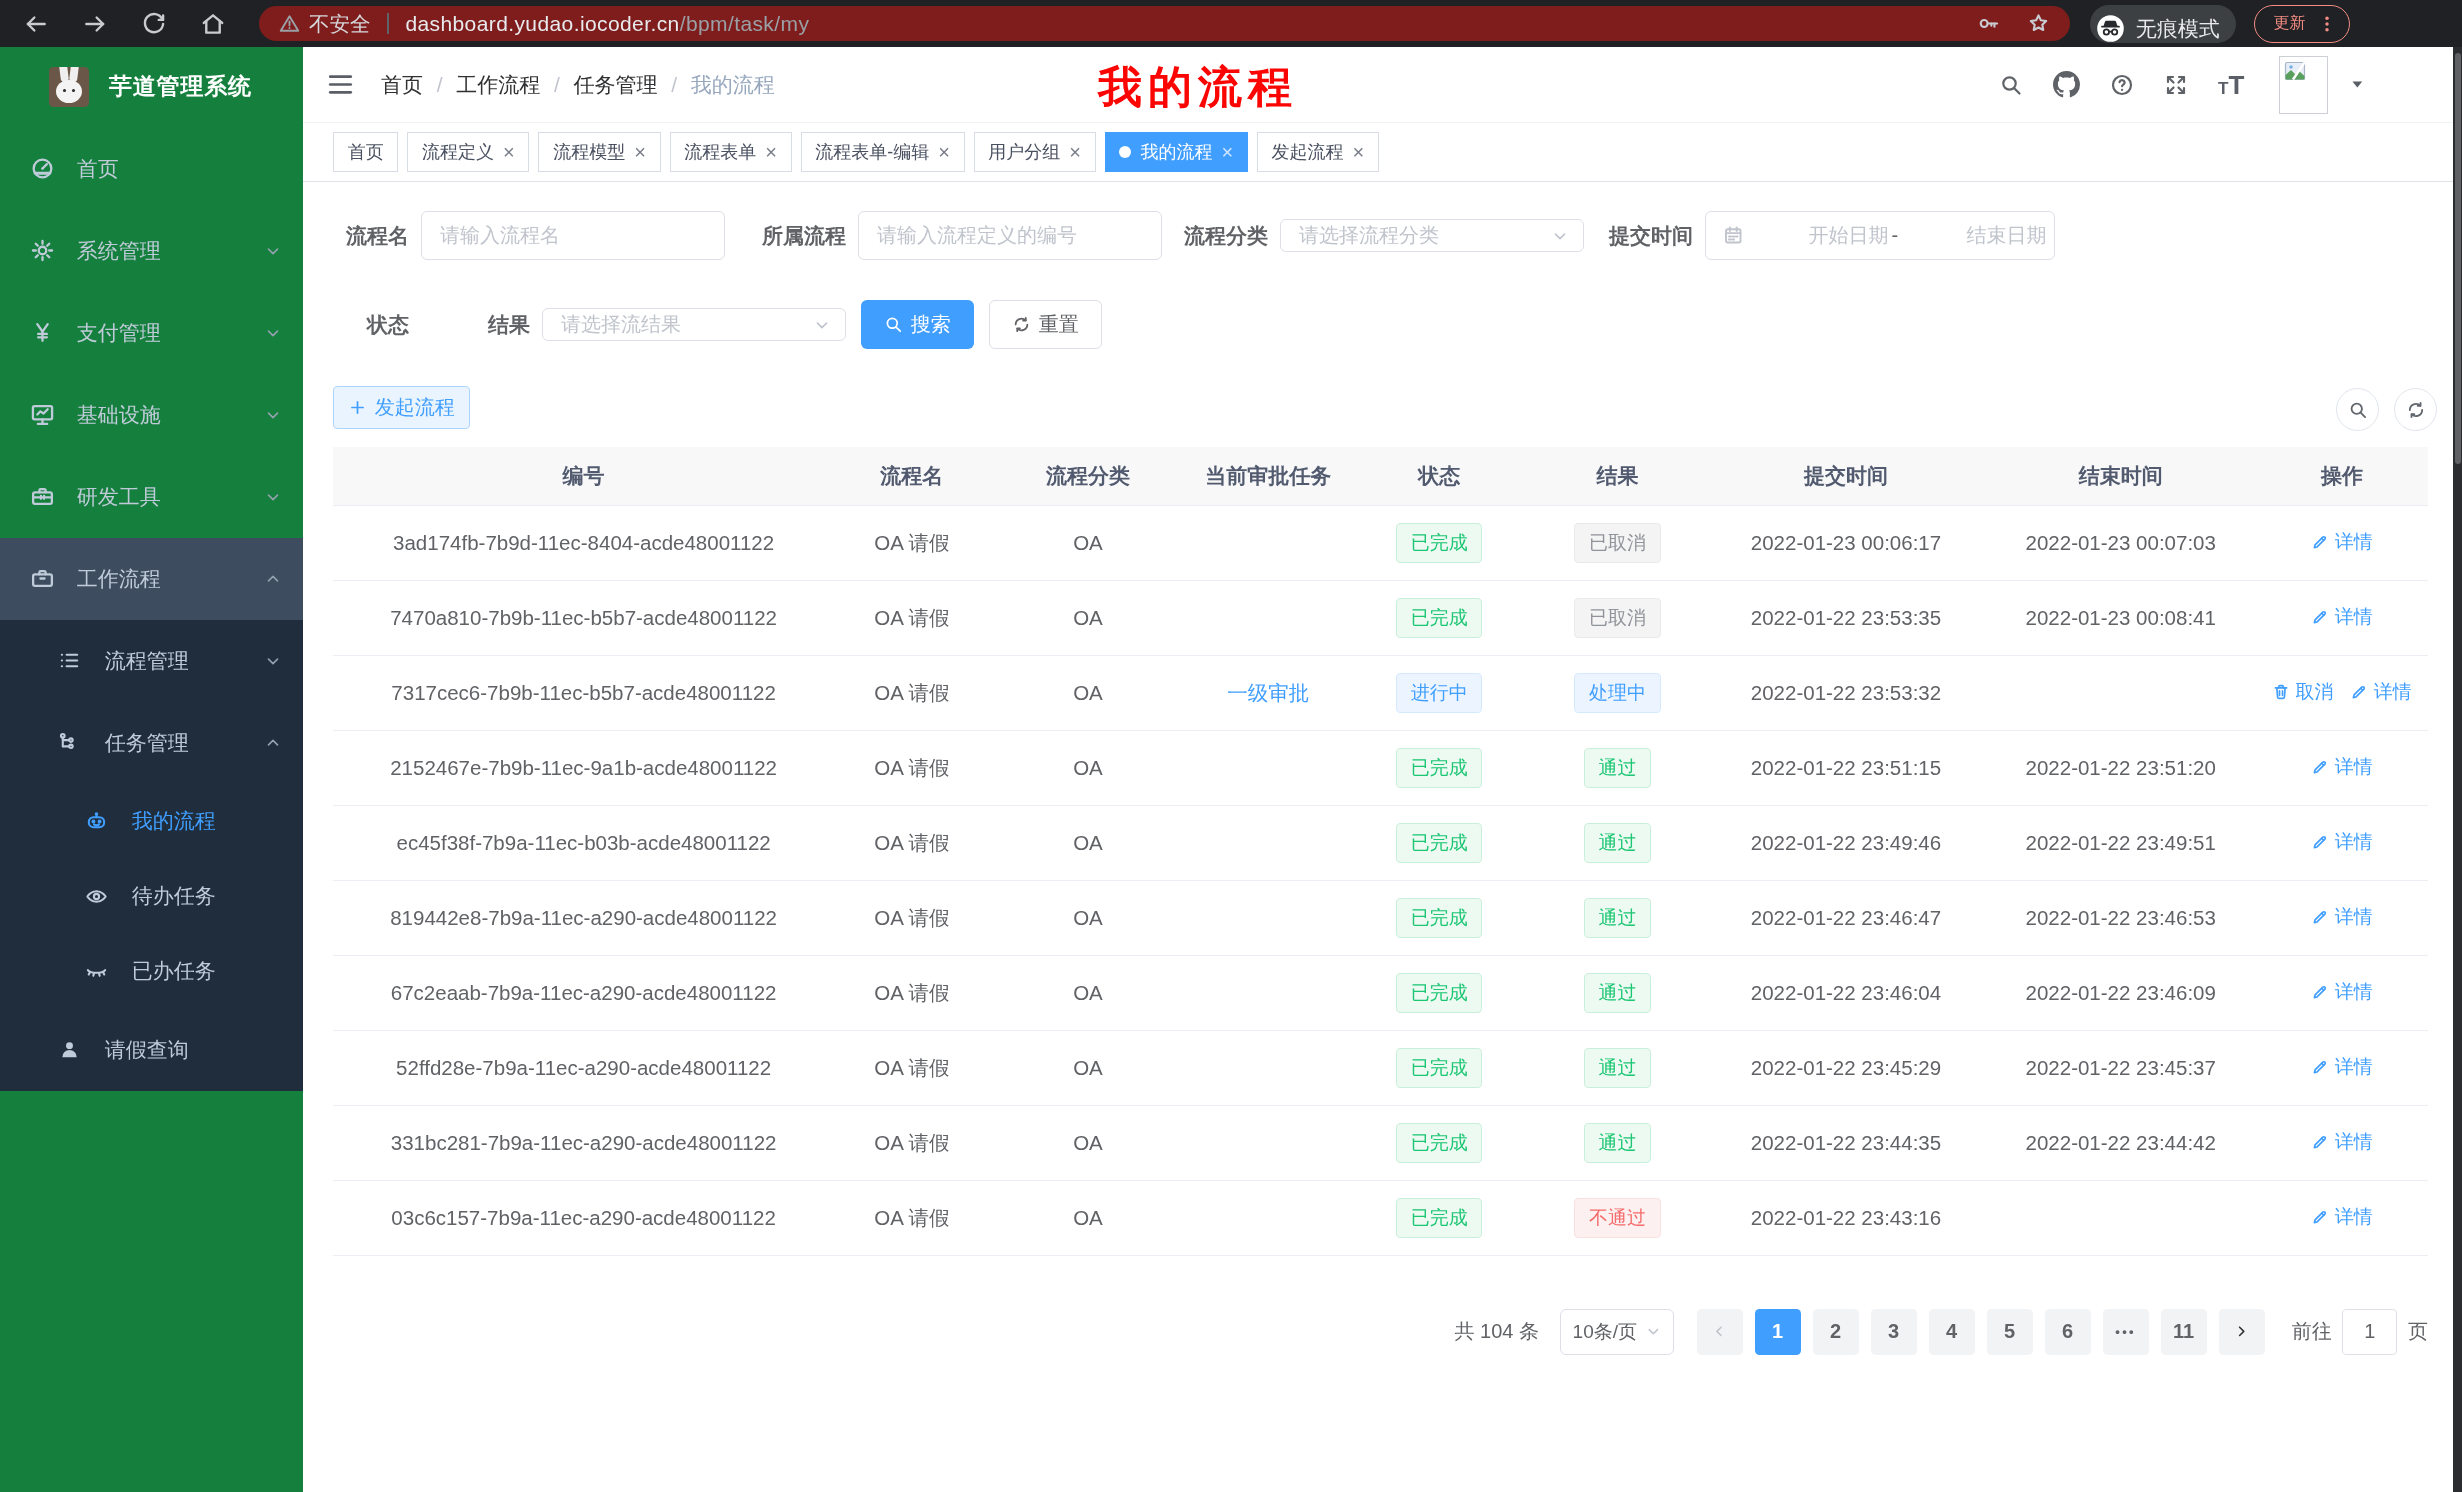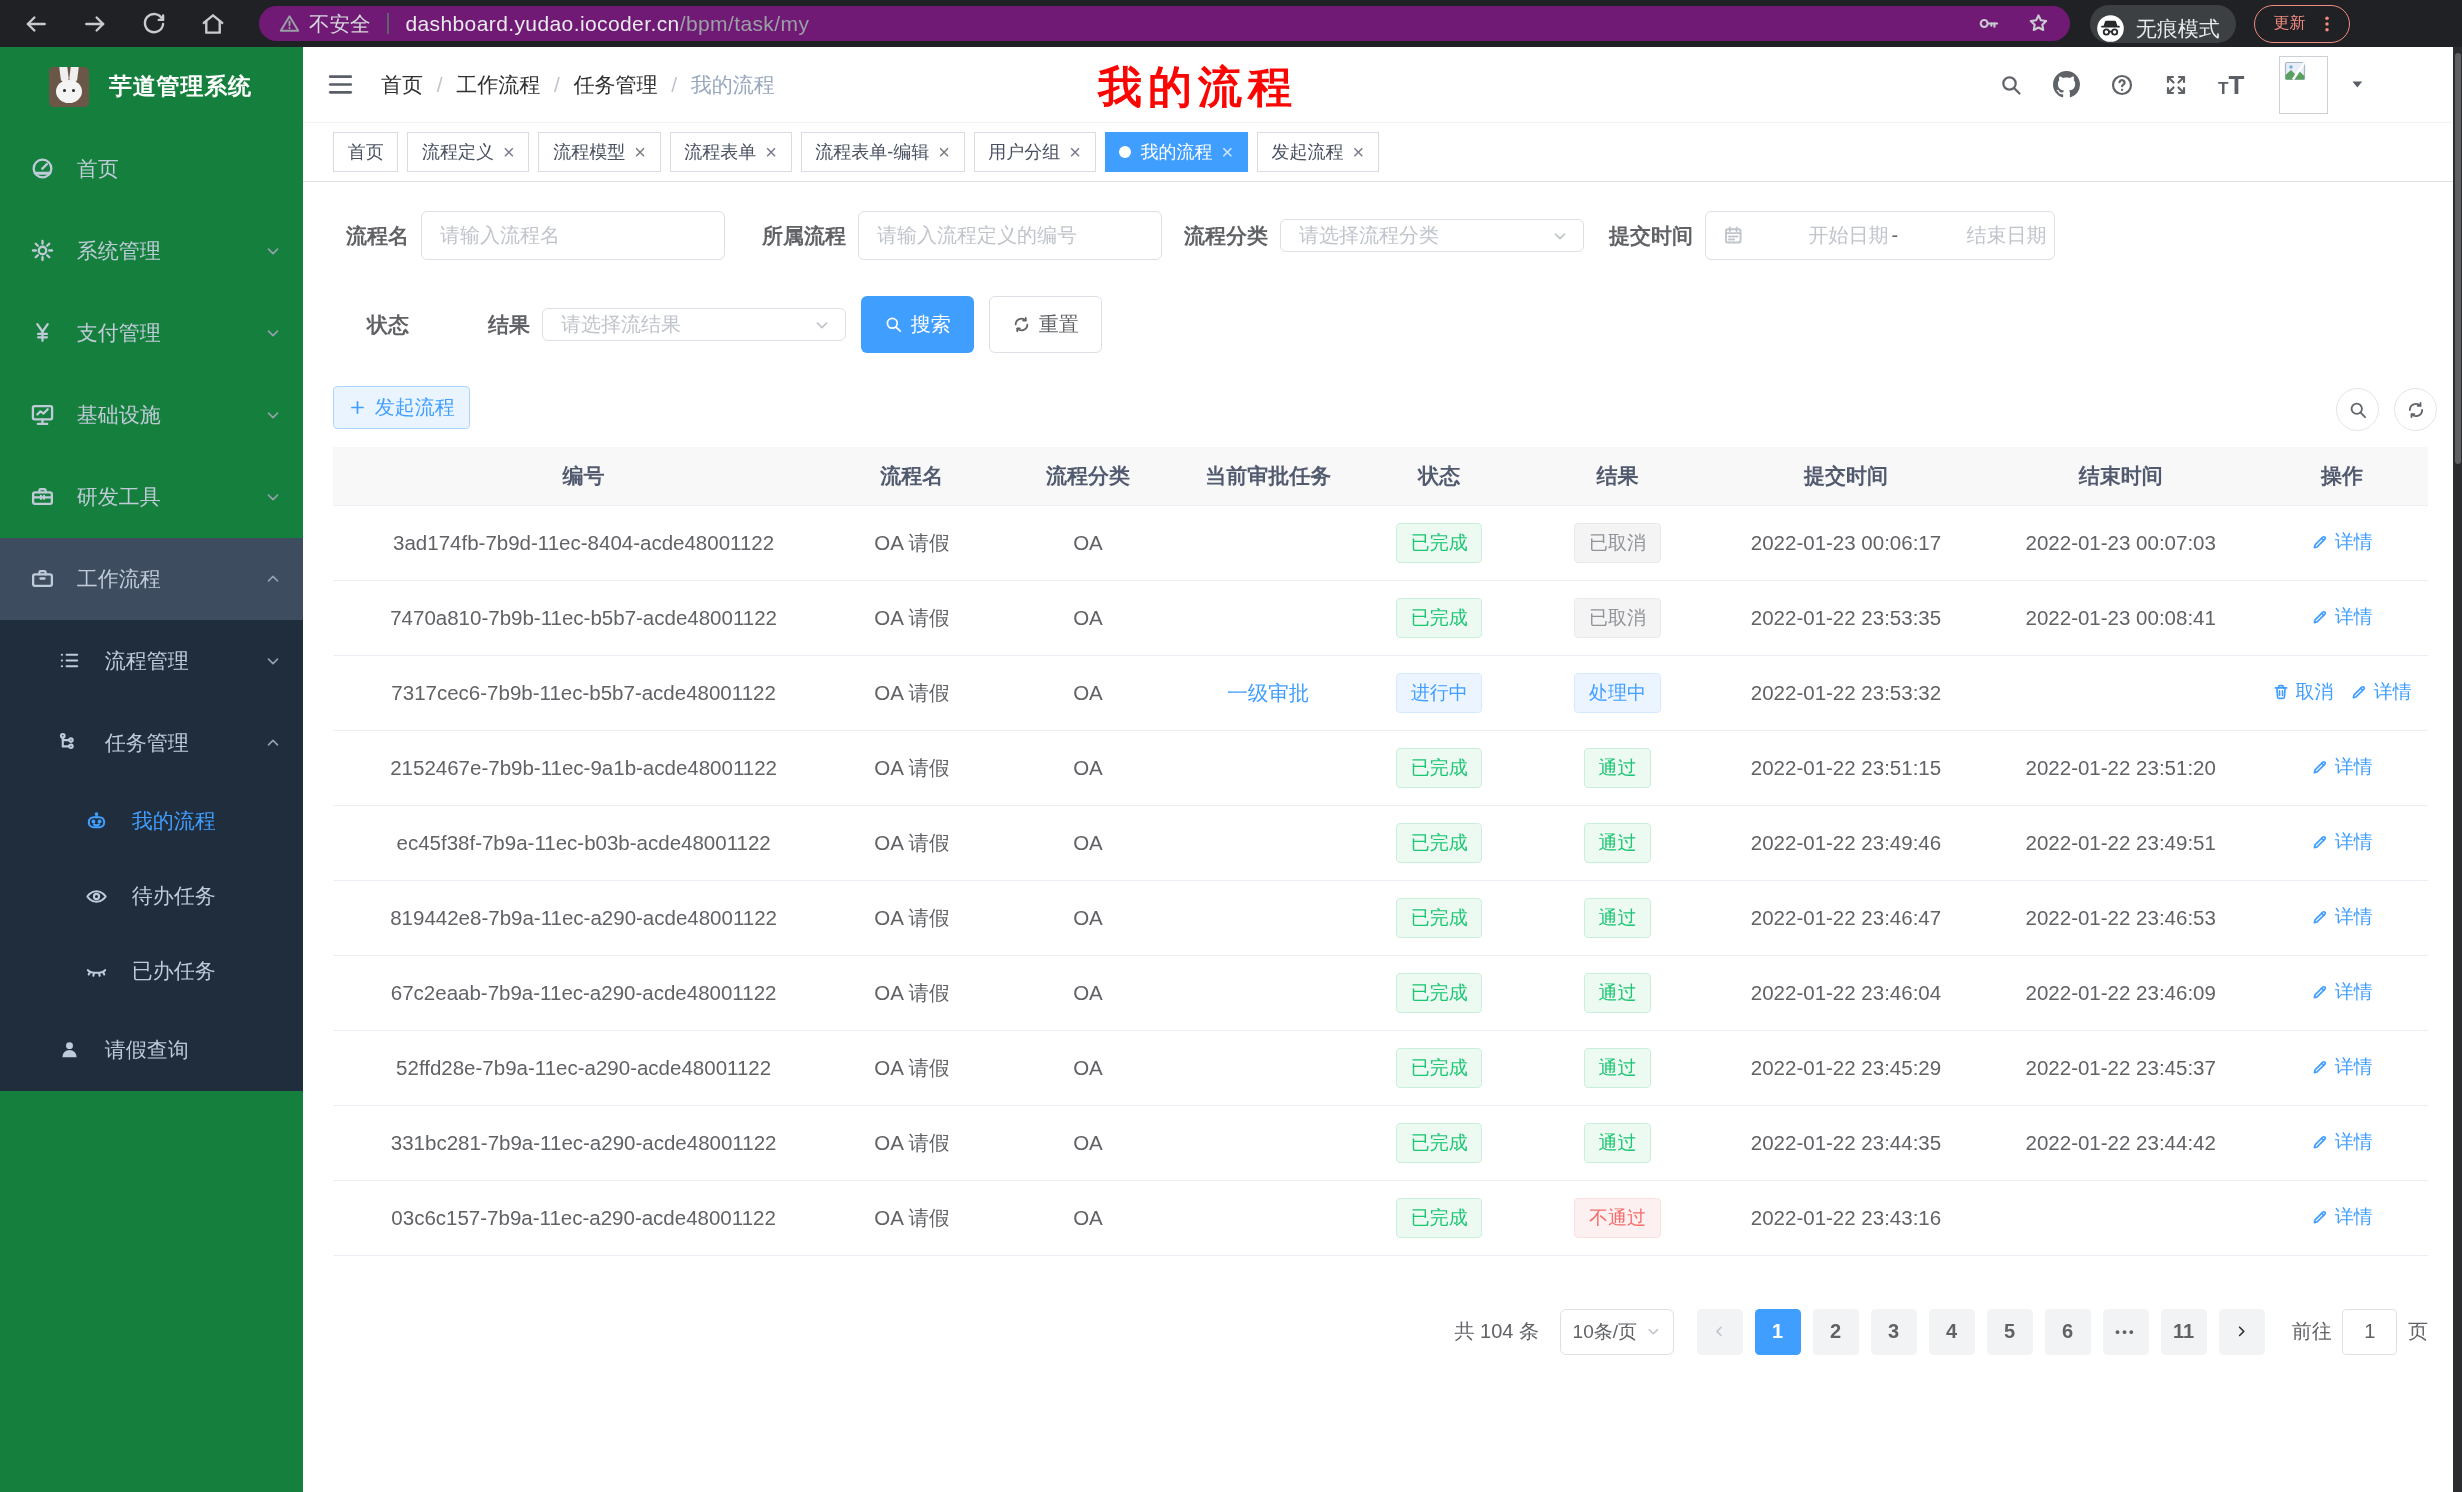--- a/index.html
+++ b/index.html
@@ -4,21 +4,21 @@
 <style>
 *{box-sizing:border-box;margin:0;padding:0}
 html,body{width:2462px;height:1493px;overflow:hidden}
 body{font-family:"Liberation Sans","DejaVu Sans",sans-serif;background:#fff;position:relative}
 [data-icon]{display:inline-flex;align-items:center;justify-content:center;line-height:1}
 [data-icon] svg{display:block}
 
 
 .chrome{position:absolute;top:0;left:0;width:2462px;height:47px;background:#202124;display:flex;align-items:center;padding-left:23px;z-index:50}
 .c-ic{font-size:26px;color:#c9cbd0;margin-right:33px}
-.urlbar{height:35px;width:1811px;background:#701a75;border-radius:17.5px;display:flex;align-items:center;padding:0 20px;color:#e8eaed}
+.urlbar{height:35px;width:1811px;background:#7f1d1d;border-radius:17.5px;display:flex;align-items:center;padding:0 20px;color:#e8eaed}
 .c-warn{font-size:21px;color:#9aa0a6;margin-right:9px}
 .c-sec{font-size:20.5px;color:#d5d7da}
 .c-sep{width:1.5px;height:21px;background:#5f6368;margin:0 16.7px}
 .c-url{font-size:21px;letter-spacing:0.4px}
 .c-url b{font-weight:400;color:#e8eaed}
 .c-url i{font-style:normal;color:#9aa0a6}
 .url-right{margin-left:auto;display:flex;align-items:center;gap:27px}
 .url-right span{font-size:23px;color:#c9cbd0}
 .incog{height:38px;background:#3c4043;border-radius:19px;display:flex;align-items:flex-end;gap:10.7px;padding:0 16.7px 0 6px;margin-left:20px}
 .incog [data-icon]{font-size:29px}
@@ -89,21 +89,21 @@
 .gap16{margin-left:12px}.gap20{margin-left:15px}.gap24{margin-left:18px}.gap40{margin-left:30px}
 .f-input{width:304px;height:49px;border:1.5px solid #dcdfe6;border-radius:6px;padding:0 18px;font-size:20px;color:#606266;background:#fff;outline:none;font-family:inherit}
 .f-input::placeholder{color:#c0c4cc}
 .f-select{position:relative;width:304px;height:33px;border:1.5px solid #dcdfe6;border-radius:6px;background:#fff;display:flex;align-items:center;padding:0 18px;cursor:pointer}
 .f-select .ph{font-size:20px;color:#c0c4cc}
 .f-select .sel-caret{position:absolute;right:13.7px;font-size:18px;color:#c0c4cc}
 .f-date{width:350px;height:49px;border:1.5px solid #dcdfe6;border-radius:6px;background:#fff;display:flex;align-items:center;padding:0 7.6px 0 16.7px;cursor:pointer}
 .f-date [data-icon]{font-size:20.5px;color:#c0c4cc}
 .f-date .dph{flex:1;text-align:right;font-size:20px;color:#c0c4cc}
 .f-date .dsep{font-size:20px;color:#606266;padding:0 3px}
-.btn{height:57px;border-radius:6px;display:inline-flex;align-items:center;justify-content:center;gap:7.6px;font-size:20px;cursor:pointer;border:1.5px solid transparent;font-family:inherit}
+.btn{height:49px;border-radius:6px;display:inline-flex;align-items:center;justify-content:center;gap:7.6px;font-size:20px;cursor:pointer;border:1.5px solid transparent;font-family:inherit}
 .btn [data-icon]{font-size:19px}
 .btn-primary{width:113px;background:#409eff;color:#fff}
 .btn-plain{width:113px;background:#fff;border-color:#dcdfe6;color:#606266}
 .btn-create{margin-top:37px;width:137px;height:43px;background:#e9f4ff;border:1.5px solid #acd3fe;color:#409eff;border-radius:4.6px}
 .tool-circle{position:absolute;width:43px;height:43px;border:1.5px solid #e0e5ec;border-radius:50%;background:#fff;display:flex;align-items:center;justify-content:center;color:#61666d;font-size:20px;cursor:pointer}
 .tc-search{left:2045px;top:341px}
 .tc-refresh{left:2103px;top:341px}
 
 
 .grid{width:2095px;margin-top:18px;border-collapse:collapse;table-layout:fixed}

